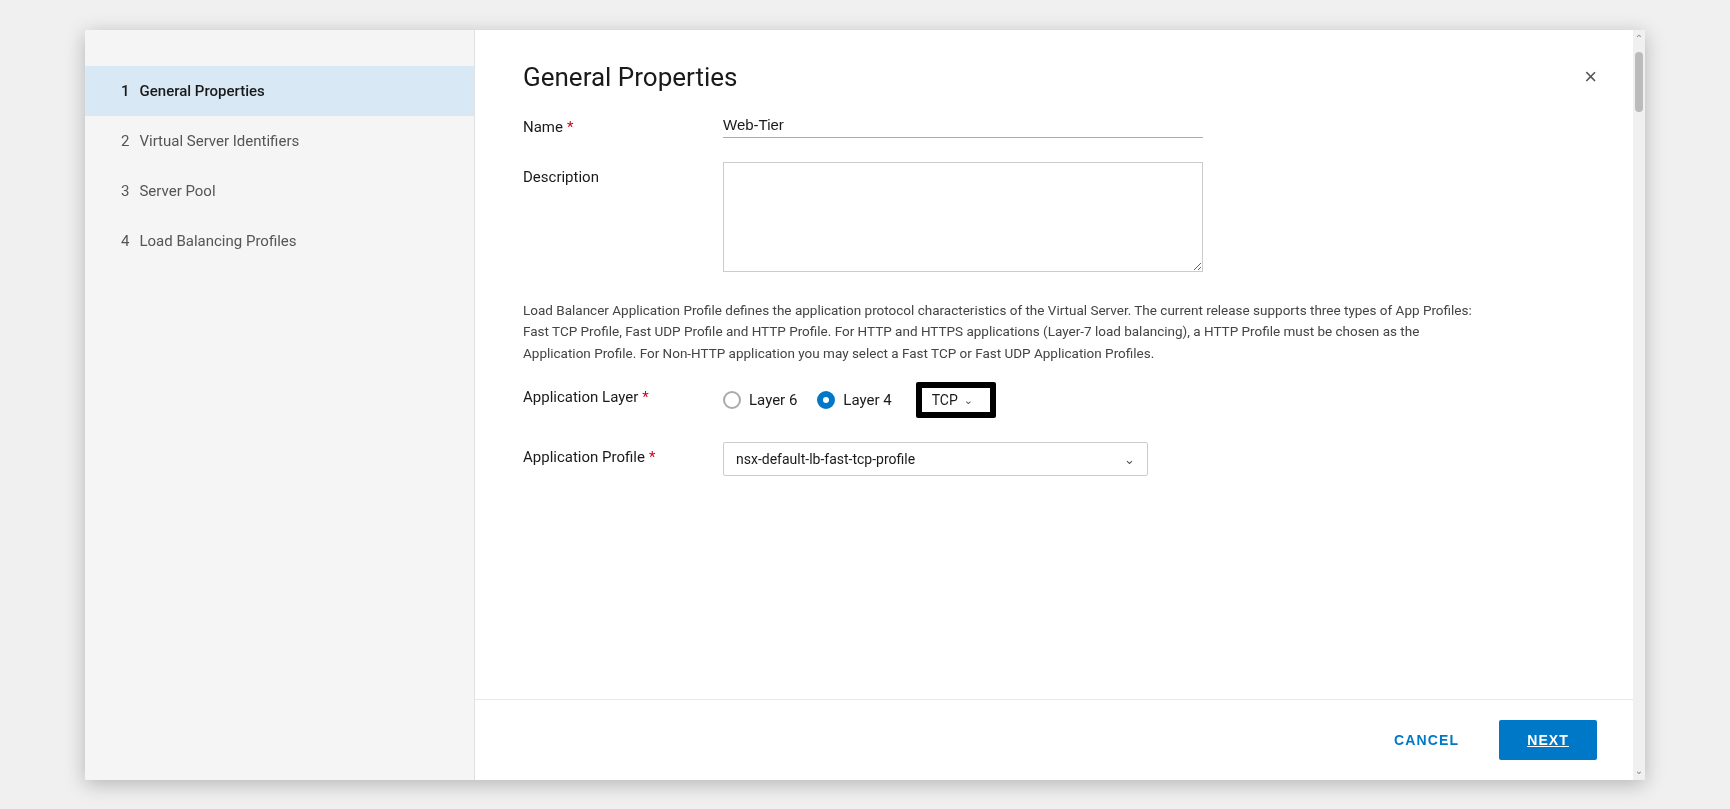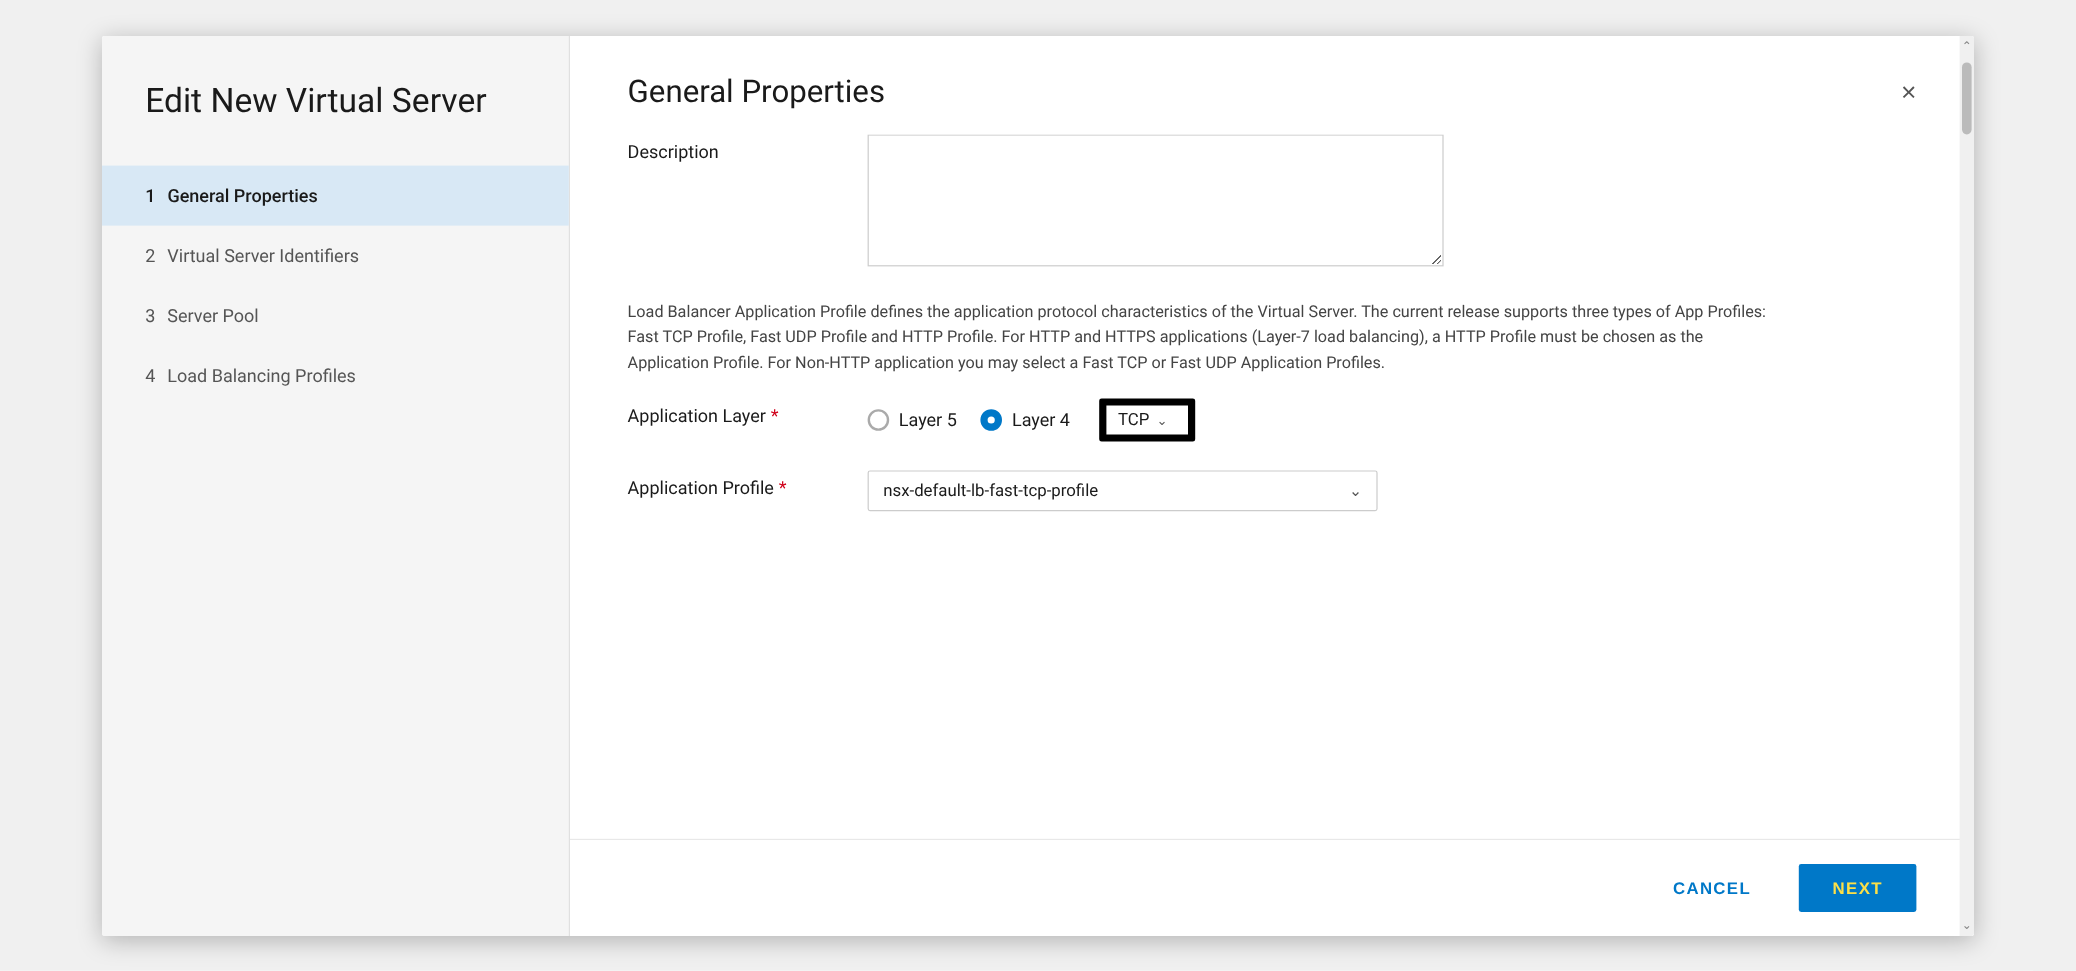--- a/index.html
+++ b/index.html
@@ -267,37 +267,37 @@
       font-size: 14px;
       font-weight: 600;
       letter-spacing: 0.08em;
       padding: 12px 24px;
       cursor: pointer;
       text-transform: uppercase;
     }
     .btn-next {
       background: #0078c8;
       border: none;
-      color: #fde047;
+      color: #ffffff;
       font-size: 14px;
       font-weight: 600;
       letter-spacing: 0.08em;
       padding: 12px 28px;
       cursor: pointer;
       text-transform: uppercase;
       border-radius: 2px;
+      text-decoration: underline;
     }
   </style>
 </head>
 <body>
 
 <div class="modal">
 
   <div class="sidebar">
-    <div class="sidebar-title">Edit New Virtual Server</div>
 
     <div class="nav-item active">
       <span class="step-num">1</span>
       <span>General Properties</span>
     </div>
     <div class="nav-item">
       <span class="step-num">2</span>
       <span>Virtual Server Identifiers</span>
     </div>
     <div class="nav-item">
@@ -311,20 +311,28 @@
   </div>
 
   <div class="content">
     <div class="content-header">
       <h2 class="content-title">General Properties</h2>
       <button class="close-btn">×</button>
     </div>
 
     <div class="content-body">
 
+      <div class="form-row">
+        <div class="form-label">
+          <span>Name</span><span class="required-star">*</span>
+        </div>
+        <div class="form-control-wrap">
+          <input type="text" class="text-input" value="Web-Tier" style="">
+        </div>
+      </div>
 
       <div class="form-row">
         <div class="form-label">Description</div>
         <div class="form-control-wrap">
           <textarea class="desc-input" style=""></textarea>
         </div>
       </div>
 
       <div class="lb-section">
         <div class="lb-section-desc">Load Balancer Application Profile defines the application protocol characteristics of the Virtual Server. The current release supports three types of App Profiles: Fast TCP Profile, Fast UDP Profile and HTTP Profile. For HTTP and HTTPS applications (Layer-7 load balancing), a HTTP Profile must be chosen as the Application Profile. For Non-HTTP application you may select a Fast TCP or Fast UDP Application Profiles.</div>
@@ -332,21 +340,21 @@
         <div class="form-row">
           <div class="form-label">
             <span>Application Layer</span><span class="required-star">*</span>
           </div>
           <div class="form-control-wrap">
             <div class="app-type-row">
               <div class="radio-group">
 
                 <label class="radio-option">
                   <div class="radio-circle"></div>
-                  <span>Layer 5</span>
+                  <span>Layer 6</span>
                 </label>
 
                 <label class="radio-option">
                   <div class="radio-circle selected"></div>
                   <span>Layer 4</span>
                 </label>
               </div>
 
               <div class="tcp-dropdown">
                 <span>TCP</span>

